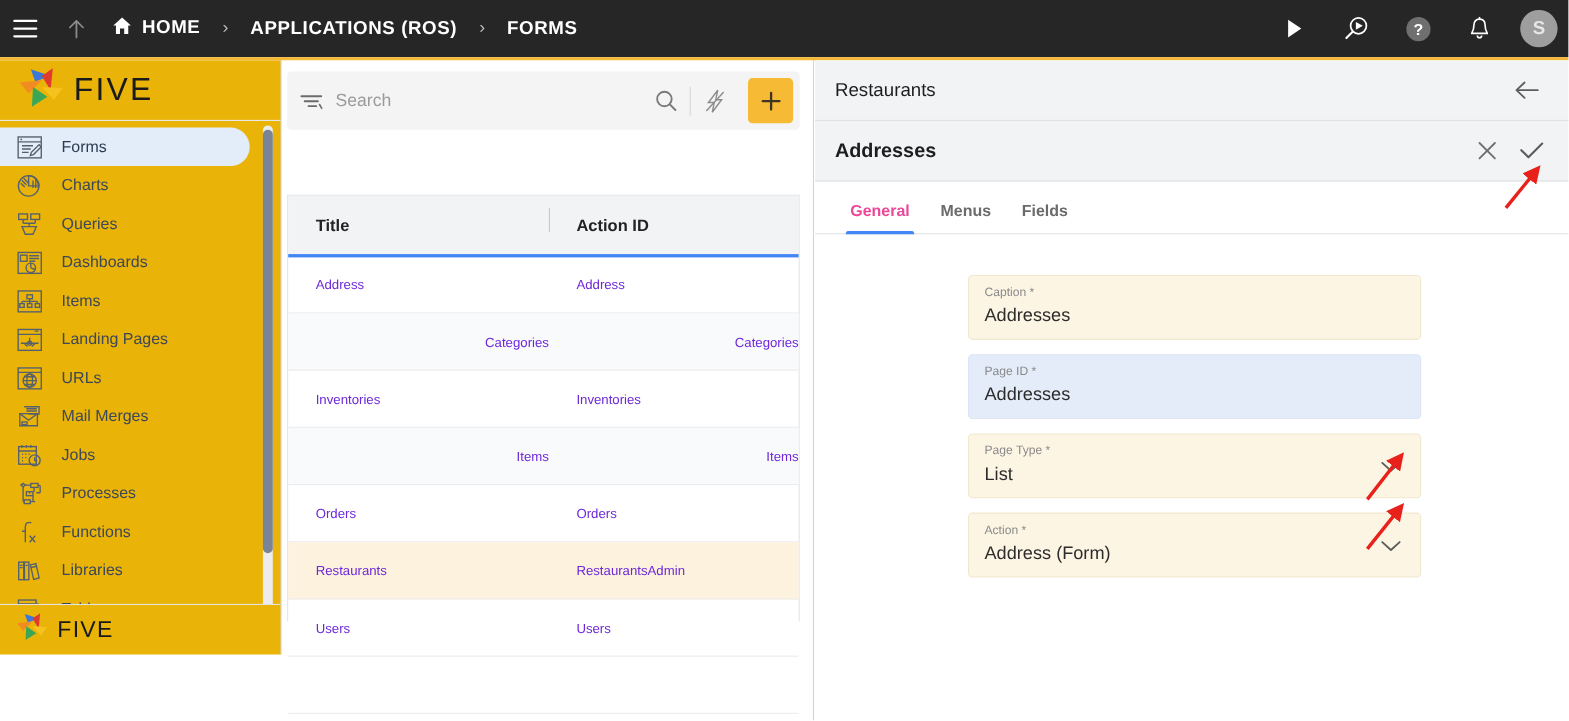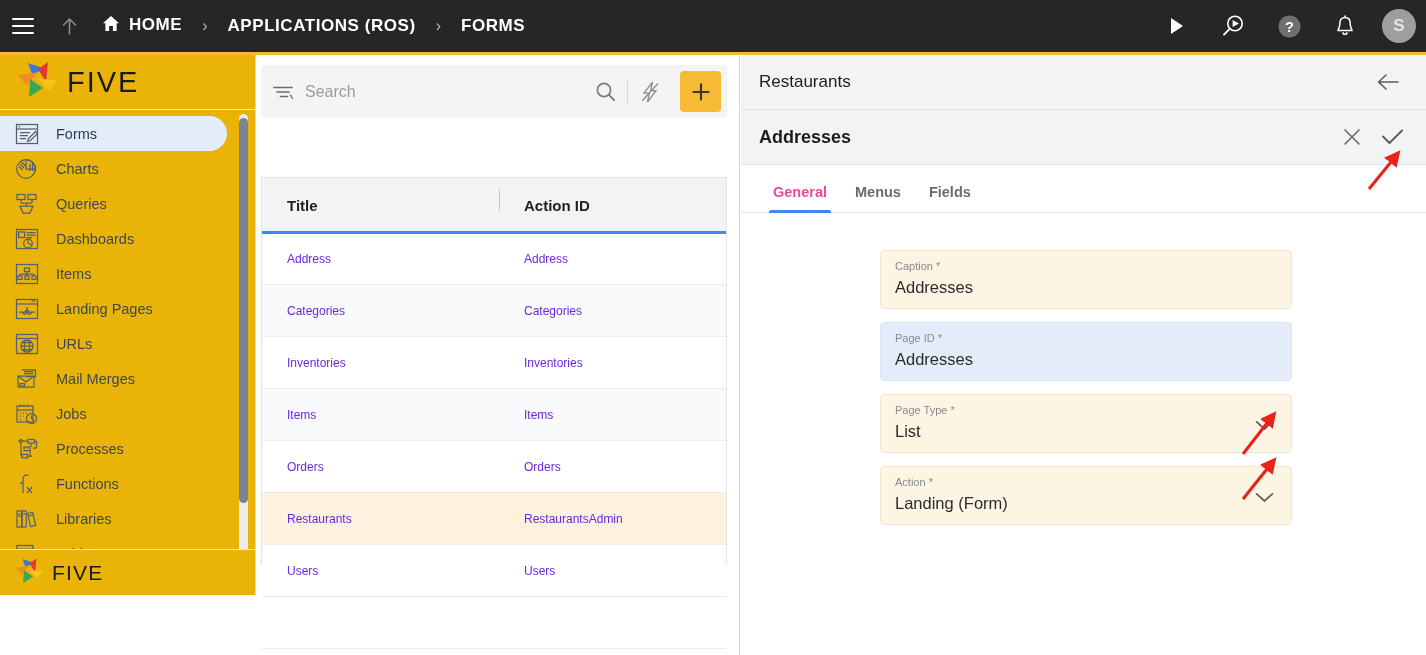--- a/index.html
+++ b/index.html
@@ -102,21 +102,21 @@
   .table-wrap { position: absolute; top: 122px; left: 5px; width: 466px; height: 388px;
                 border: 1px solid #e4e4e4; border-bottom: none; background: #fff; }
   .thead { height: 55px; background: #f1f3f4; display: flex; align-items: center; position: relative; }
   .thead::after { content:''; position:absolute; left:0; bottom:-1px; width:100%; height:3px; background:#4285f4; }
   .th { font-size: 15px; font-weight: 700; color: #222; padding-left: 25px; position: relative; }
   .th.c1 { width: 237px; }
   .th.c2 { flex: 1; }
   .th.c2::before { content:''; position:absolute; left:0; top:-8px; width:1px; height:22px; background:#c9c9c9; }
 
   .trow { height: 52px; display: flex; align-items: center; border-bottom: 1px solid #ececec; cursor: pointer; }
-  .trow.alt { background: #f9fafb; }
+  .trow.alt { background: #f9fafb; text-align: right; }
   .trow.sel { background: #fdf2de; }
   .td { font-size: 12px; color: #6d28d9; padding-left: 25px; }
   .td.c1 { width: 237px; }
   .td.c2 { flex: 1; }
   .blankrow { height: 52px; border-bottom: 1px solid #ececec; }
 
   
   .detail { position: absolute; top: 55px; left: 741px; width: 685px; height: 600px; background: #fff; }
   .dheader {
     height: 55px; background: #f2f3f4; border-bottom: 1px solid #e0e0e0;
@@ -522,21 +522,21 @@
         </div>
         <div class="field cream">
           <div class="flabel">Page Type *</div>
           <div class="fvalue">List</div>
           <span class="chev"><svg width="19" height="11" viewBox="0 0 19 11">
               <path d="M1.6 1.8 L9.5 9 L17.4 1.8" stroke="#5d5d5d" stroke-width="1.7" fill="none" stroke-linecap="round" stroke-linejoin="round"></path>
             </svg></span>
         </div>
         <div class="field cream">
           <div class="flabel">Action *</div>
-          <div class="fvalue">Landing (Form)</div>
+          <div class="fvalue">Address (Form)</div>
           <span class="chev"><svg width="19" height="11" viewBox="0 0 19 11">
               <path d="M1.6 1.8 L9.5 9 L17.4 1.8" stroke="#5d5d5d" stroke-width="1.7" fill="none" stroke-linecap="round" stroke-linejoin="round"></path>
             </svg></span>
         </div>
       </div>
   </div>
 
   <svg class="arrows" width="1426" height="655" viewBox="0 0 1426 655">
     <defs>
       <marker id="ah" markerWidth="5.2" markerHeight="5.2" refX="2.4" refY="2.6" orient="auto">

